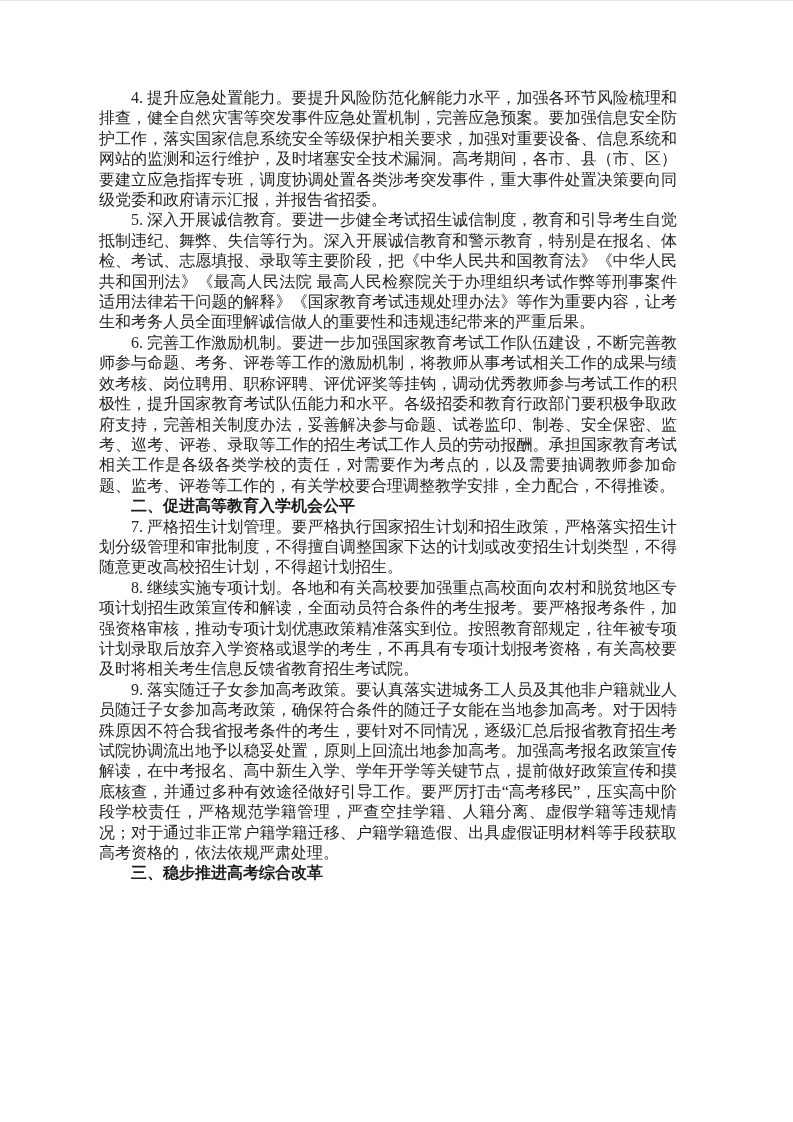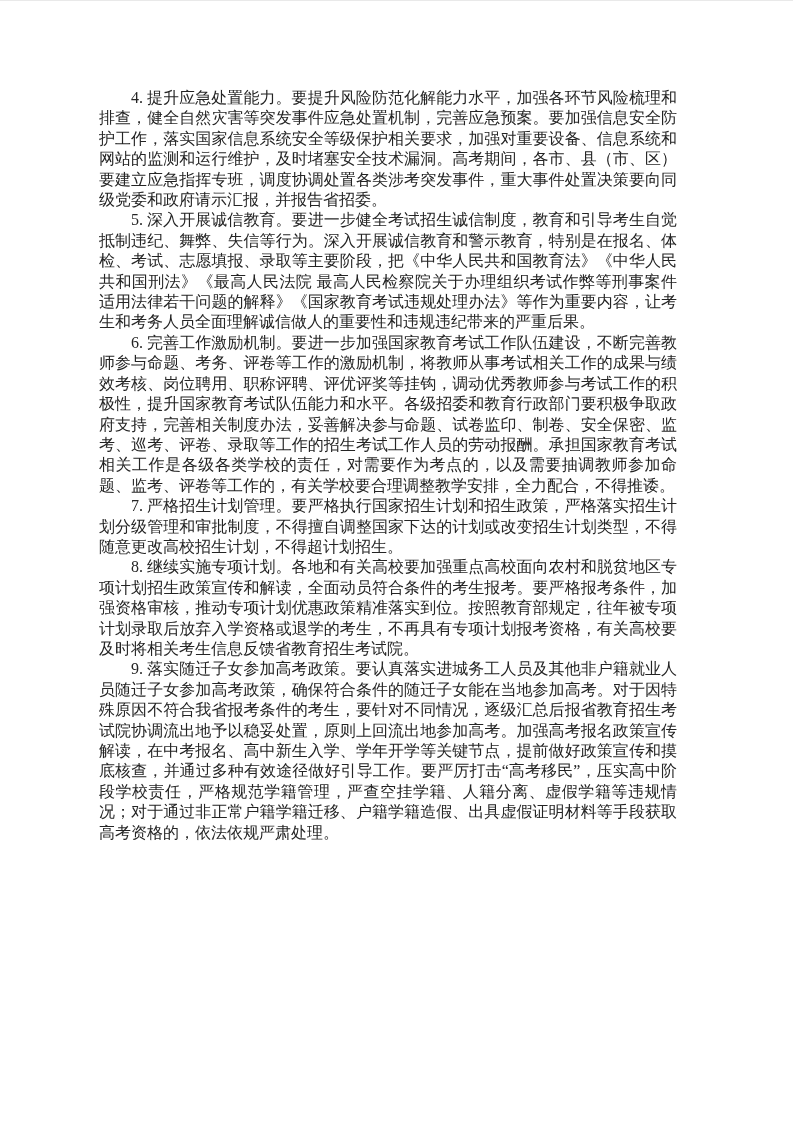--- a/index.html
+++ b/index.html
@@ -49,17 +49,19 @@
 </style>
 </head>
 <body>
 
 <div class="page">
   <div class="top-edge"></div>
   <div class="content">
     <p class="para">4. 提升应急处置能力。要提升风险防范化解能力水平，加强各环节风险梳理和排查，健全自然灾害等突发事件应急处置机制，完善应急预案。要加强信息安全防护工作，落实国家信息系统安全等级保护相关要求，加强对重要设备、信息系统和网站的监测和运行维护，及时堵塞安全技术漏洞。高考期间，各市、县（市、区）要建立应急指挥专班，调度协调处置各类涉考突发事件，重大事件处置决策要向同级党委和政府请示汇报，并报告省招委。</p>
     <p class="para">5. 深入开展诚信教育。要进一步健全考试招生诚信制度，教育和引导考生自觉抵制违纪、舞弊、失信等行为。深入开展诚信教育和警示教育，特别是在报名、体检、考试、志愿填报、录取等主要阶段，把《中华人民共和国教育法》《中华人民共和国刑法》《最高人民法院 最高人民检察院关于办理组织考试作弊等刑事案件适用法律若干问题的解释》《国家教育考试违规处理办法》等作为重要内容，让考生和考务人员全面理解诚信做人的重要性和违规违纪带来的严重后果。</p>
     <p class="para">6. 完善工作激励机制。要进一步加强国家教育考试工作队伍建设，不断完善教师参与命题、考务、评卷等工作的激励机制，将教师从事考试相关工作的成果与绩效考核、岗位聘用、职称评聘、评优评奖等挂钩，调动优秀教师参与考试工作的积极性，提升国家教育考试队伍能力和水平。各级招委和教育行政部门要积极争取政府支持，完善相关制度办法，妥善解决参与命题、试卷监印、制卷、安全保密、监考、巡考、评卷、录取等工作的招生考试工作人员的劳动报酬。承担国家教育考试相关工作是各级各类学校的责任，对需要作为考点的，以及需要抽调教师参加命题、监考、评卷等工作的，有关学校要合理调整教学安排，全力配合，不得推诿。</p>
+    <h3 class="heading">二、促进高等教育入学机会公平</h3>
     <p class="para">7. 严格招生计划管理。要严格执行国家招生计划和招生政策，严格落实招生计划分级管理和审批制度，不得擅自调整国家下达的计划或改变招生计划类型，不得随意更改高校招生计划，不得超计划招生。</p>
     <p class="para">8. 继续实施专项计划。各地和有关高校要加强重点高校面向农村和脱贫地区专项计划招生政策宣传和解读，全面动员符合条件的考生报考。要严格报考条件，加强资格审核，推动专项计划优惠政策精准落实到位。按照教育部规定，往年被专项计划录取后放弃入学资格或退学的考生，不再具有专项计划报考资格，有关高校要及时将相关考生信息反馈省教育招生考试院。</p>
     <p class="para">9. 落实随迁子女参加高考政策。要认真落实进城务工人员及其他非户籍就业人员随迁子女参加高考政策，确保符合条件的随迁子女能在当地参加高考。对于因特殊原因不符合我省报考条件的考生，要针对不同情况，逐级汇总后报省教育招生考试院协调流出地予以稳妥处置，原则上回流出地参加高考。加强高考报名政策宣传解读，在中考报名、高中新生入学、学年开学等关键节点，提前做好政策宣传和摸底核查，并通过多种有效途径做好引导工作。要严厉打击“高考移民”，压实高中阶段学校责任，严格规范学籍管理，严查空挂学籍、人籍分离、虚假学籍等违规情况；对于通过非正常户籍学籍迁移、户籍学籍造假、出具虚假证明材料等手段获取高考资格的，依法依规严肃处理。</p>
+    <h3 class="heading">三、稳步推进高考综合改革</h3>
   </div>
 </div>
 
 </body></html>

